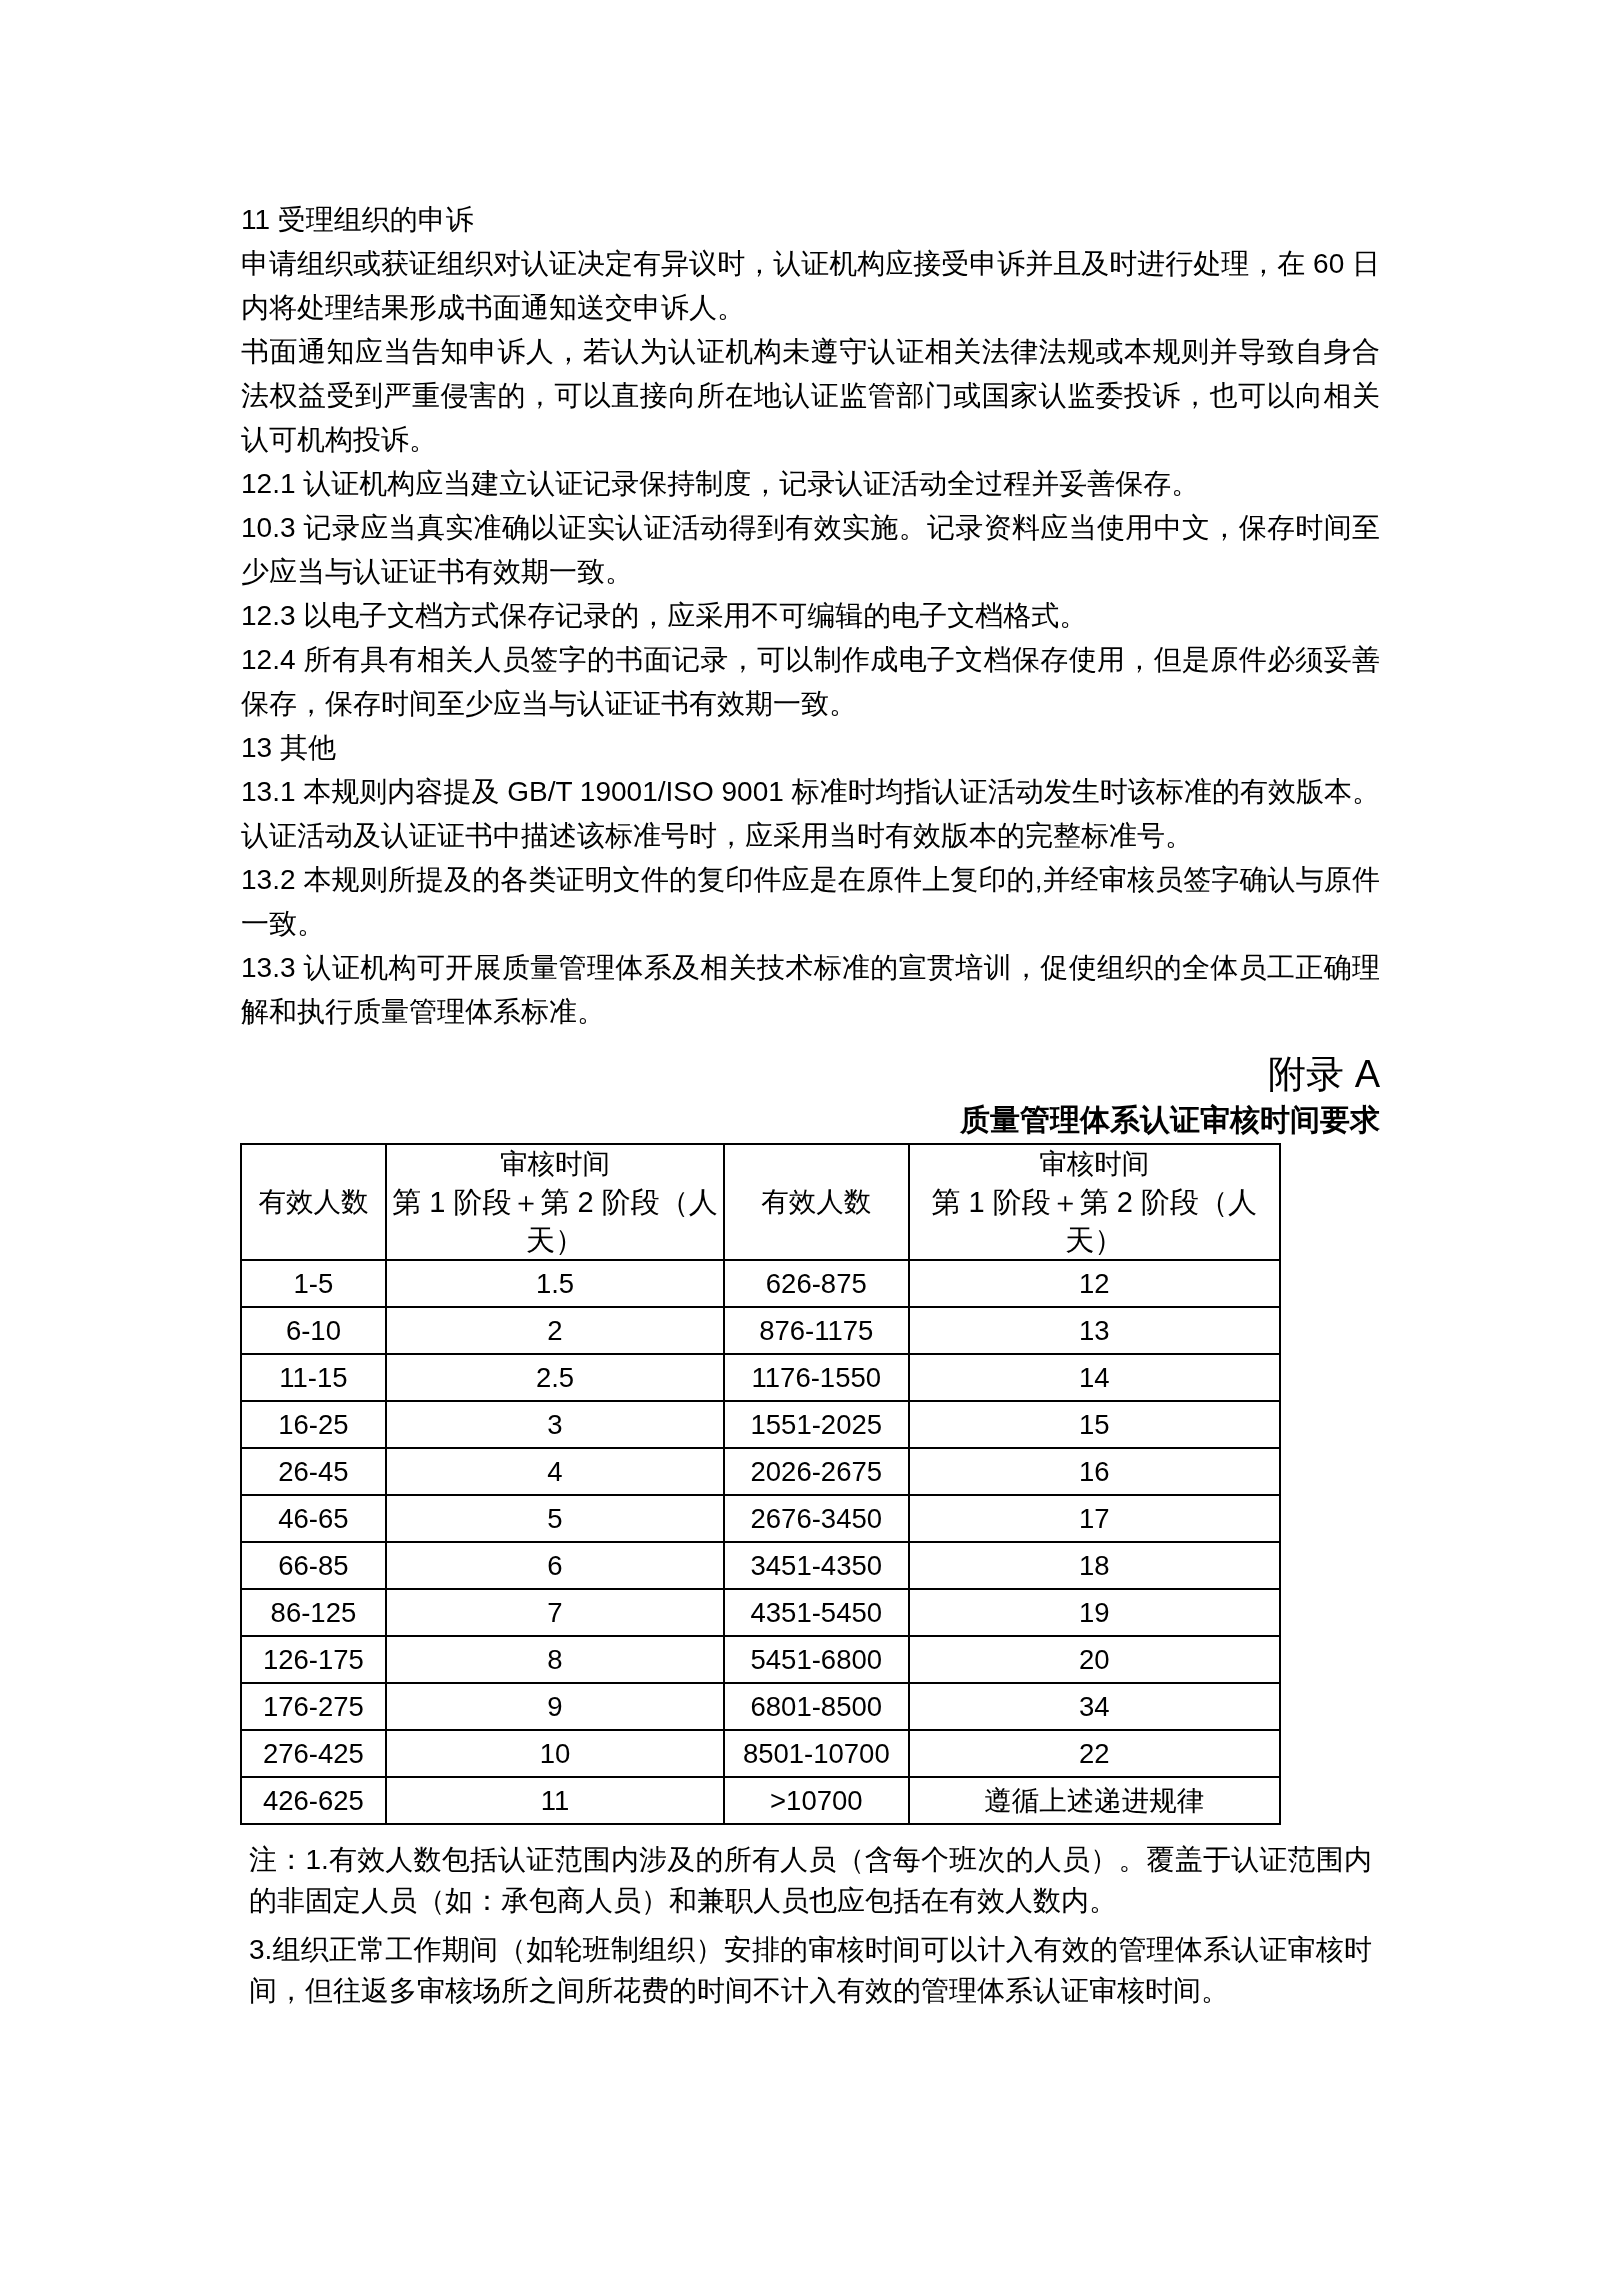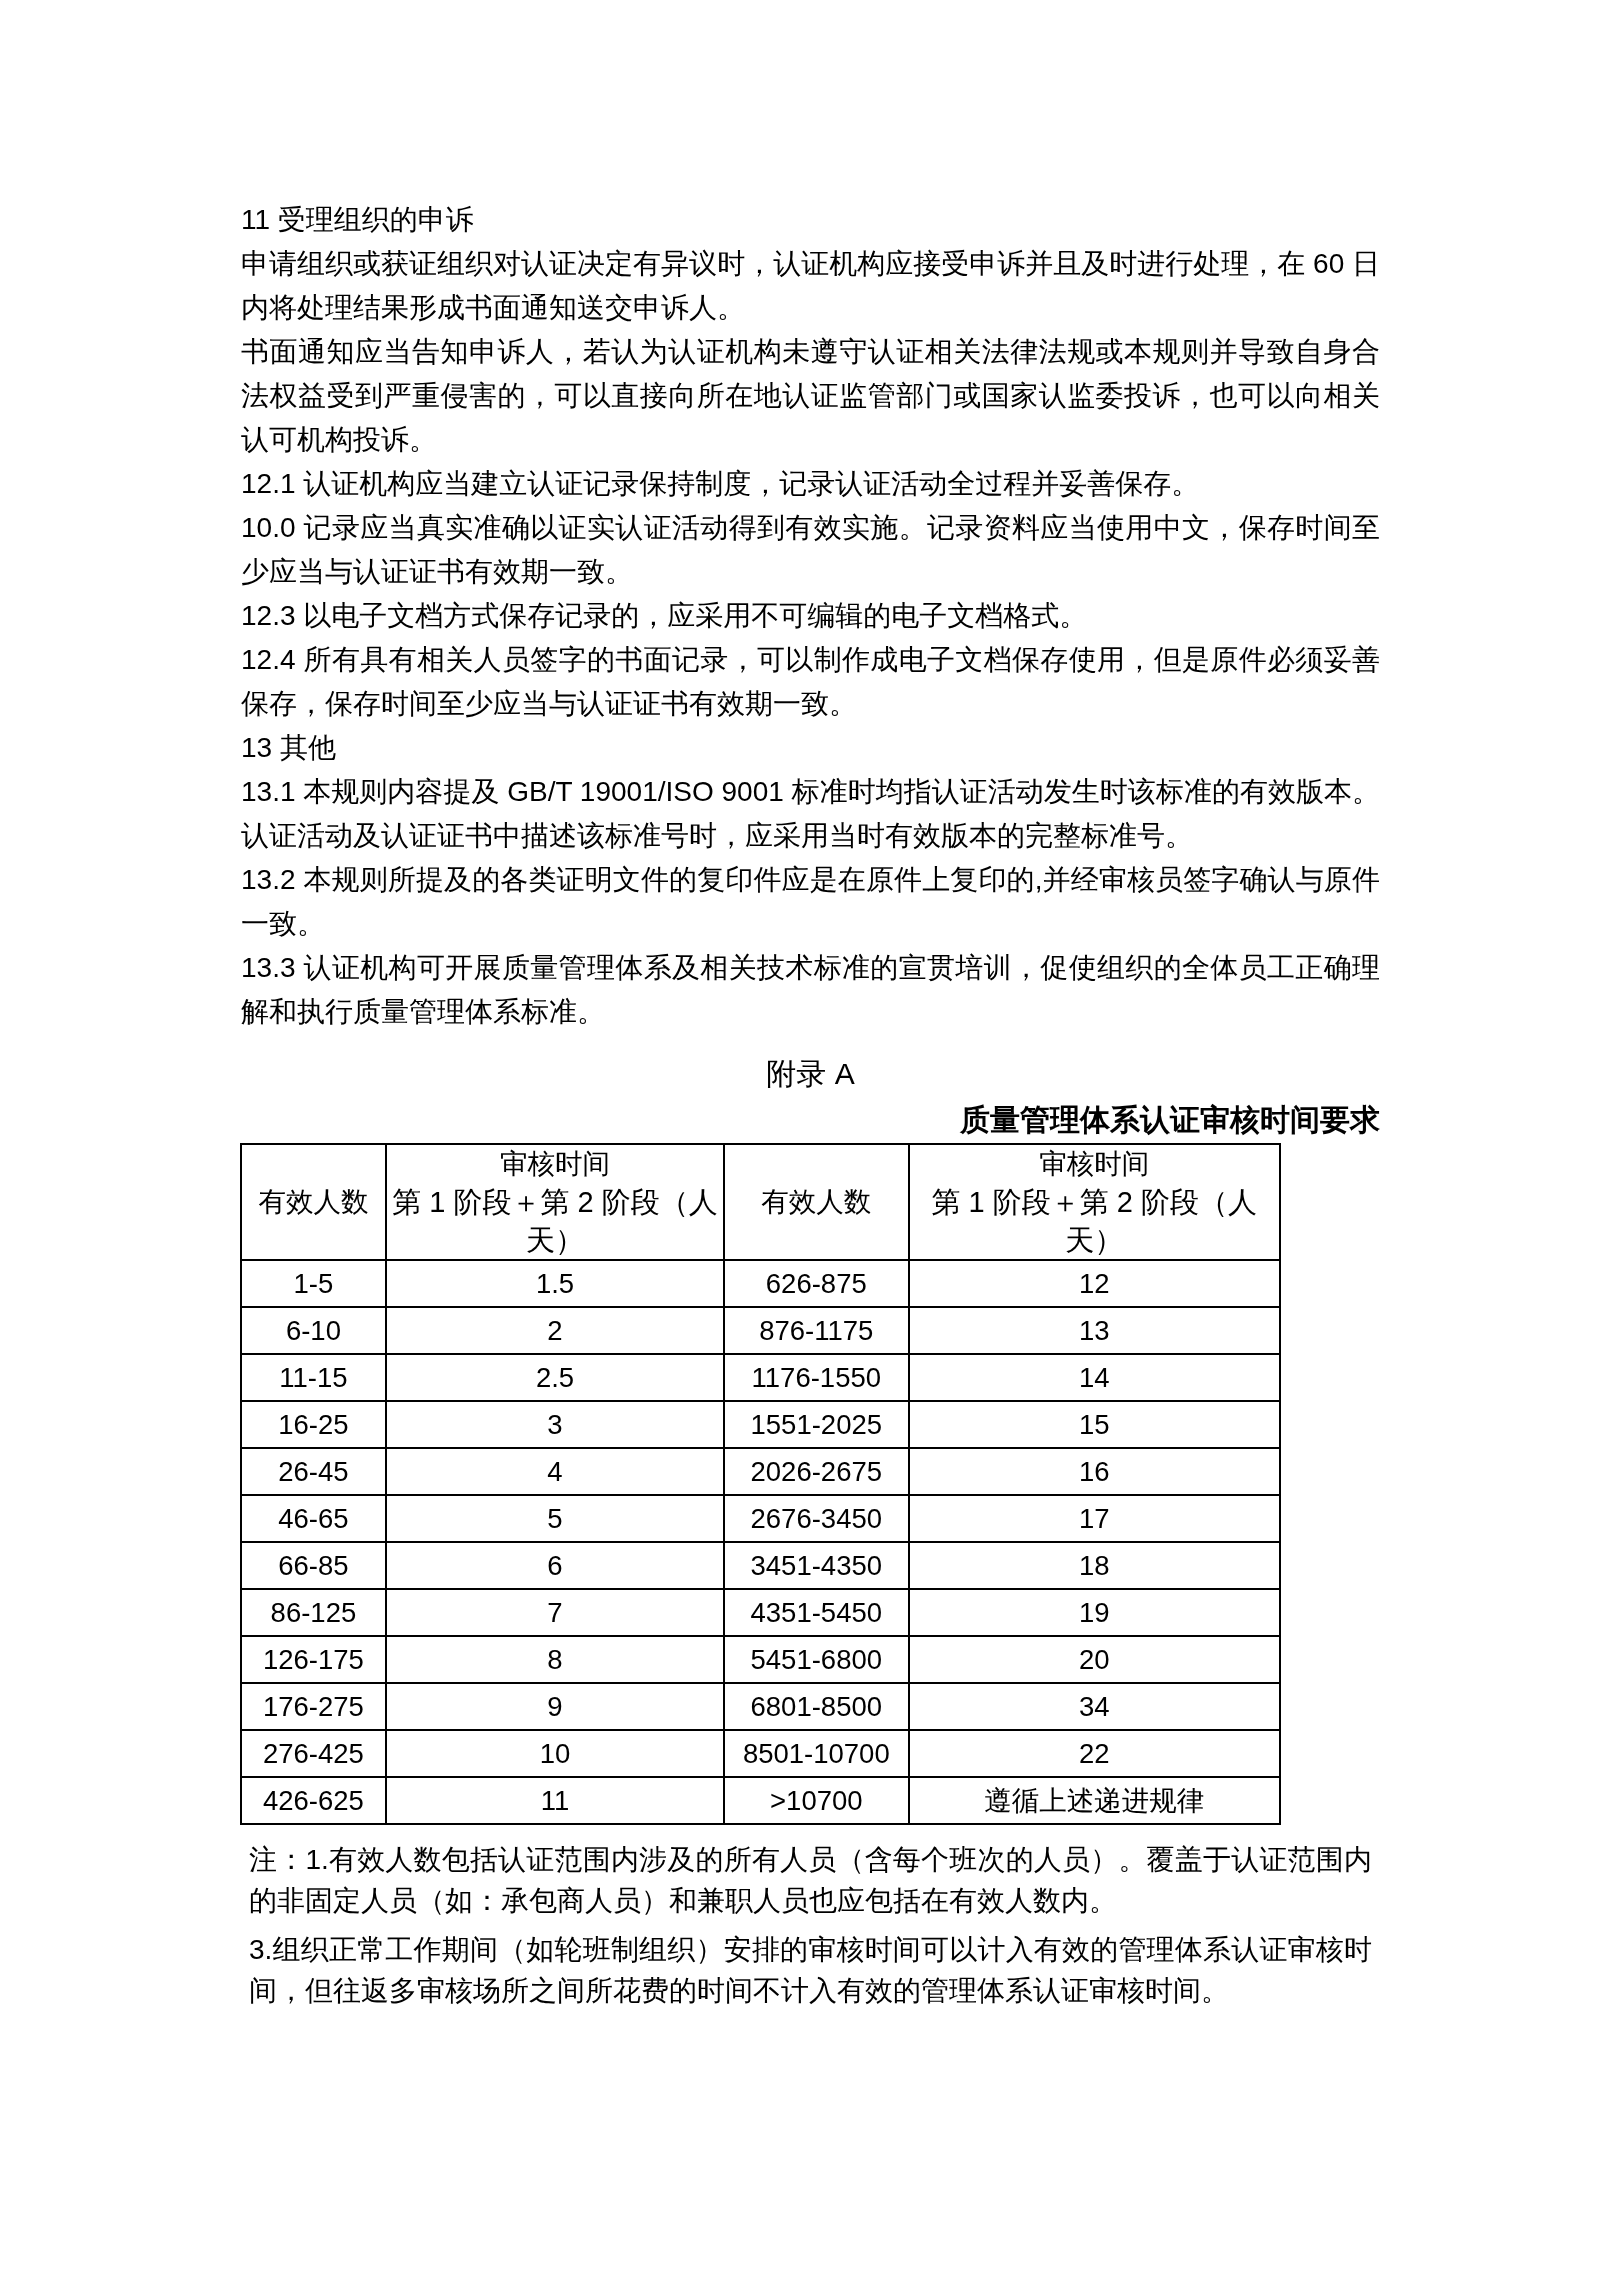--- a/index.html
+++ b/index.html
@@ -22,23 +22,23 @@
   .body-par {
     margin: 0;
     font-size: 28px;
     line-height: 44px;
     text-align: justify;
     letter-spacing: 0;
     word-break: break-all;
   }
   .appendix-label {
     margin: 18.3px 0 0 0;
-    font-size: 30px;
+    font-size: 38px;
     line-height: 44px;
-    text-align: center;
+    text-align: right;
   }
   .table-title {
     margin: 3.9px 0 3.9px 0;
     font-size: 30px;
     line-height: 39px;
     font-weight: bold;
     text-align: right;
   }
   table.audit-table {
     border-collapse: collapse;
@@ -83,21 +83,21 @@
 <body>
 
 <div class="page">
   <div class="content">
 
     <div id="paragraphs">
         <p class="body-par">11 受理组织的申诉</p>
         <p class="body-par">申请组织或获证组织对认证决定有异议时，认证机构应接受申诉并且及时进行处理，在 60 日内将处理结果形成书面通知送交申诉人。</p>
         <p class="body-par">书面通知应当告知申诉人，若认为认证机构未遵守认证相关法律法规或本规则并导致自身合法权益受到严重侵害的，可以直接向所在地认证监管部门或国家认监委投诉，也可以向相关认可机构投诉。</p>
         <p class="body-par">12.1 认证机构应当建立认证记录保持制度，记录认证活动全过程并妥善保存。</p>
-        <p class="body-par">10.0 记录应当真实准确以证实认证活动得到有效实施。记录资料应当使用中文，保存时间至少应当与认证证书有效期一致。</p>
+        <p class="body-par">10.3 记录应当真实准确以证实认证活动得到有效实施。记录资料应当使用中文，保存时间至少应当与认证证书有效期一致。</p>
         <p class="body-par">12.3 以电子文档方式保存记录的，应采用不可编辑的电子文档格式。</p>
         <p class="body-par">12.4 所有具有相关人员签字的书面记录，可以制作成电子文档保存使用，但是原件必须妥善保存，保存时间至少应当与认证证书有效期一致。</p>
         <p class="body-par">13 其他</p>
         <p class="body-par">13.1 本规则内容提及 GB/T 19001/ISO 9001 标准时均指认证活动发生时该标准的有效版本。认证活动及认证证书中描述该标准号时，应采用当时有效版本的完整标准号。</p>
         <p class="body-par">13.2 本规则所提及的各类证明文件的复印件应是在原件上复印的,并经审核员签字确认与原件一致。</p>
         <p class="body-par">13.3 认证机构可开展质量管理体系及相关技术标准的宣贯培训，促使组织的全体员工正确理解和执行质量管理体系标准。</p>
       </div>
 
     <p class="appendix-label">附录 A</p>
 

